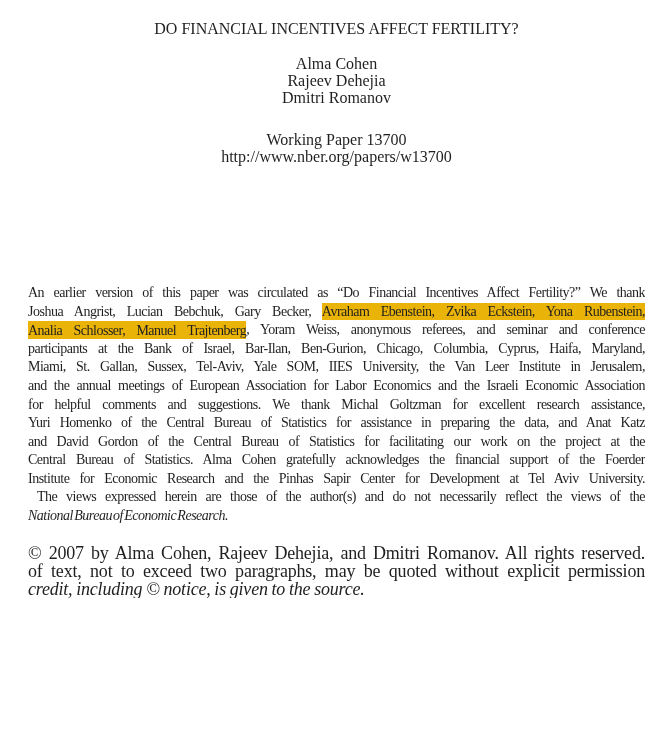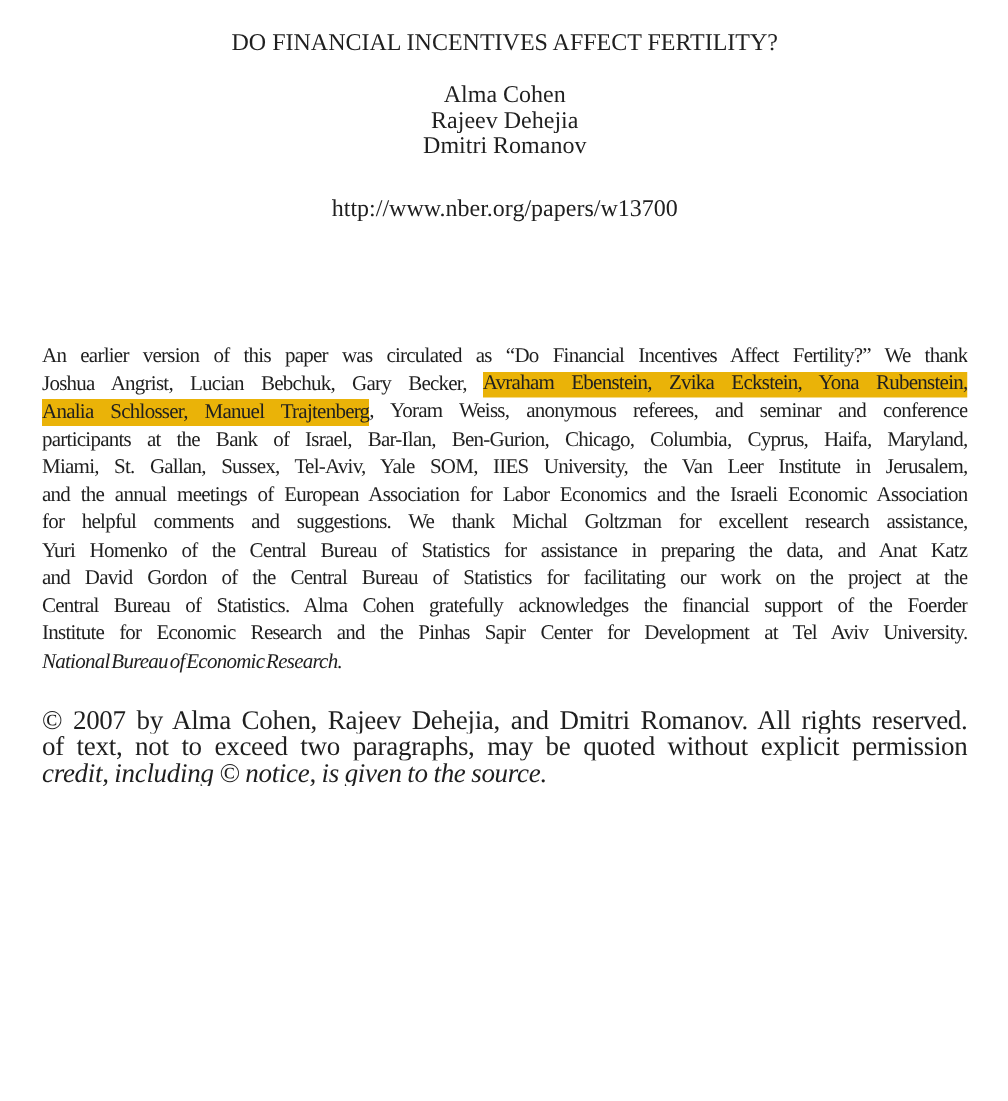--- a/index.html
+++ b/index.html
@@ -24,21 +24,21 @@
     line-height: 17.3px;
     text-align: center;
     white-space: nowrap;
   }
   .authors-block   { margin-top: 17.5px; }
   .wp-block        { margin-top: 24px; }
   .nber-block      { margin-top: 38px; }
 
   
   .ack-block {
-    margin-top: 81px;
+    margin-top: 119px;
     font-size: 14px;
     letter-spacing: -0.5px;
     word-spacing: -1.8px;
   }
   .copyright-block {
     margin-top: 20px;
     font-size: 18px;
     letter-spacing: -0.2px;
     word-spacing: -0.5px;
   }
@@ -73,36 +73,38 @@
 
   <div class="hline title">DO FINANCIAL INCENTIVES AFFECT FERTILITY?</div>
 
   <div class="authors-block">
     <div class="hline">Alma Cohen</div>
     <div class="hline">Rajeev Dehejia</div>
     <div class="hline">Dmitri Romanov</div>
   </div>
 
   <div class="wp-block">
+    <div class="hline">Working Paper 13700</div>
     <div class="hline">http://www.nber.org/papers/w13700</div>
   </div>
 
 
   <div class="ack-block">
     <div class="jline">An earlier version of this paper was circulated as “Do Financial Incentives Affect Fertility?” We thank</div>
     <div class="jline"><span>Joshua Angrist, Lucian Bebchuk, Gary Becker, </span><span class="hl">Avraham Ebenstein, Zvika Eckstein, Yona Rubenstein,</span></div>
     <div class="jline"><span class="hl">Analia Schlosser, Manuel Trajtenberg</span><span>, Yoram Weiss, anonymous referees, and seminar and conference</span></div>
     <div class="jline">participants at the Bank of Israel, Bar-Ilan, Ben-Gurion, Chicago, Columbia, Cyprus, Haifa, Maryland,</div>
     <div class="jline">Miami, St. Gallan, Sussex, Tel-Aviv, Yale SOM, IIES University, the Van Leer Institute in Jerusalem,</div>
     <div class="jline">and the annual meetings of European Association for Labor Economics and the Israeli Economic Association</div>
     <div class="jline">for helpful comments and suggestions. We thank Michal Goltzman for excellent research assistance,</div>
     <div class="jline">Yuri Homenko of the Central Bureau of Statistics for assistance in preparing the data, and Anat Katz</div>
     <div class="jline">and David Gordon of the Central Bureau of Statistics for facilitating our work on the project at the</div>
     <div class="jline">Central Bureau of Statistics. Alma Cohen gratefully acknowledges the financial support of the Foerder</div>
     <div class="jline">Institute for Economic Research and the Pinhas Sapir Center for Development at Tel Aviv University.</div>
+    <div class="jline">&nbsp;The views expressed herein are those of the author(s) and do not necessarily reflect the views of the</div>
     <div class="lline">National Bureau of Economic Research.</div>
   </div>
 
   <div class="copyright-block">
     <div class="jline">© 2007 by Alma Cohen, Rajeev Dehejia, and Dmitri Romanov. All rights reserved. Short sections</div>
     <div class="jline">of text, not to exceed two paragraphs, may be quoted without explicit permission provided that full</div>
     <div class="lline">credit, including © notice, is given to the source.</div>
   </div>
 
 </div>

